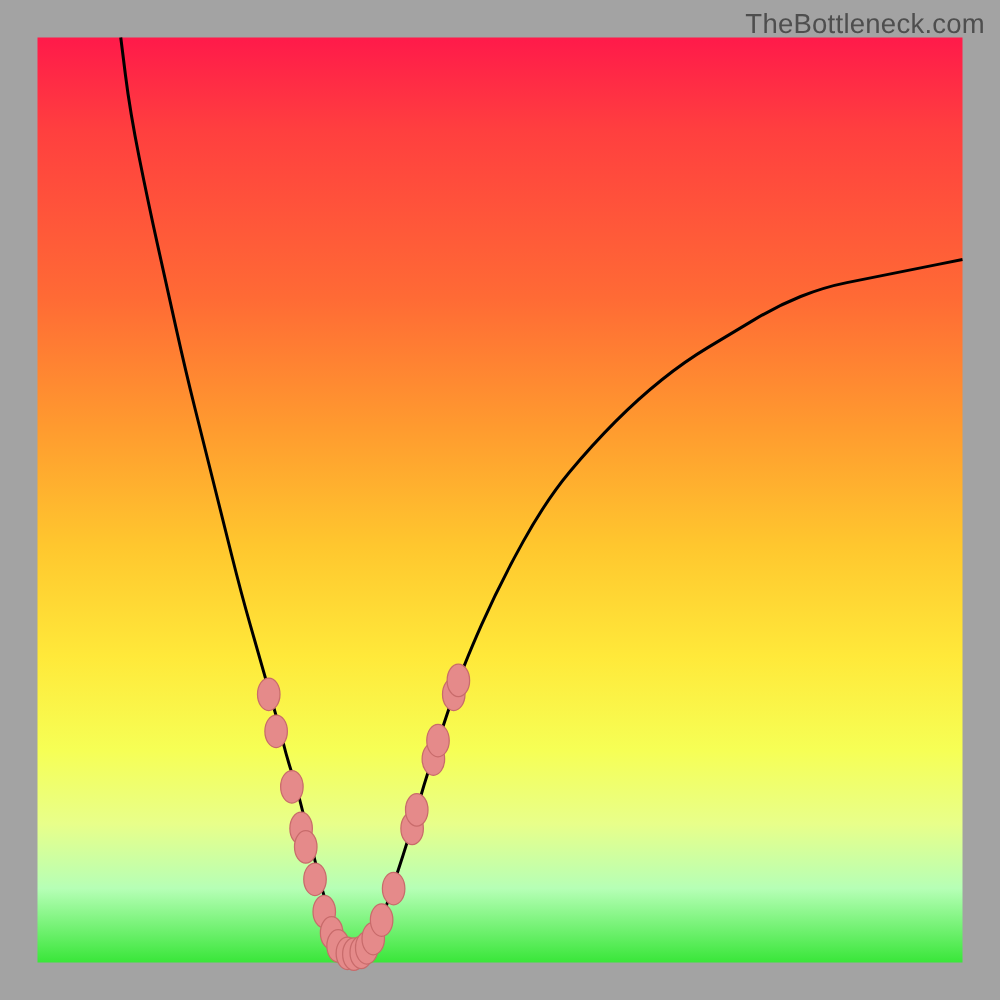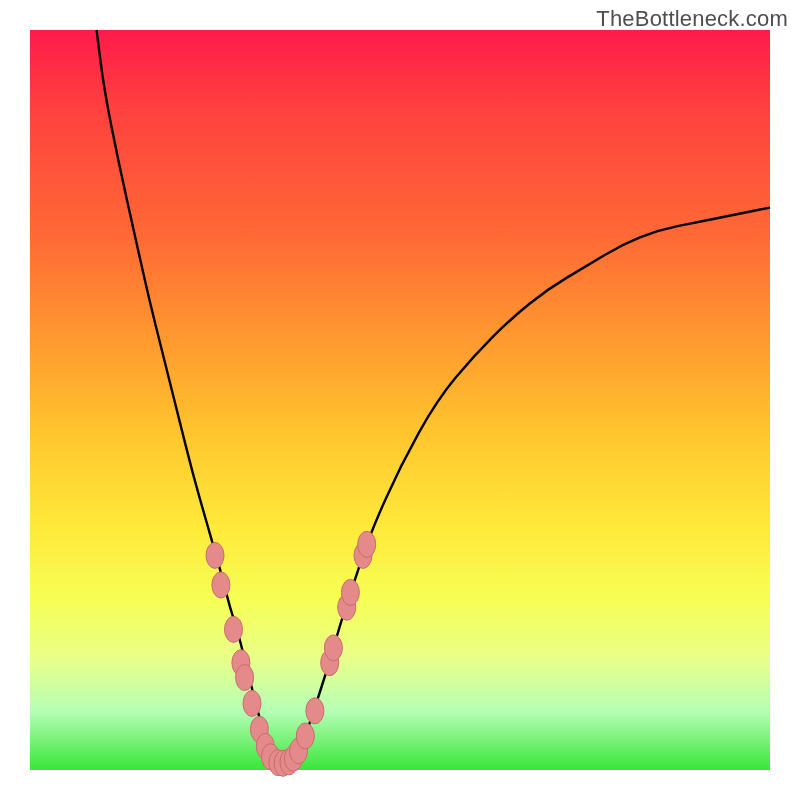--- a/index.html
+++ b/index.html
@@ -8,21 +8,21 @@
     width: 800px;
     height: 800px;
     overflow: hidden;
     background: #000;
     font-family: Arial, Helvetica, sans-serif;
   }
   .frame {
     position: relative;
     width: 800px;
     height: 800px;
-    background: #ffffff;
+    background: #a3a3a3;
   }
   .plot-area {
     position: absolute;
     left: 30px;
     top: 30px;
     width: 740px;
     height: 740px;
     
     background: linear-gradient(
       to bottom,

